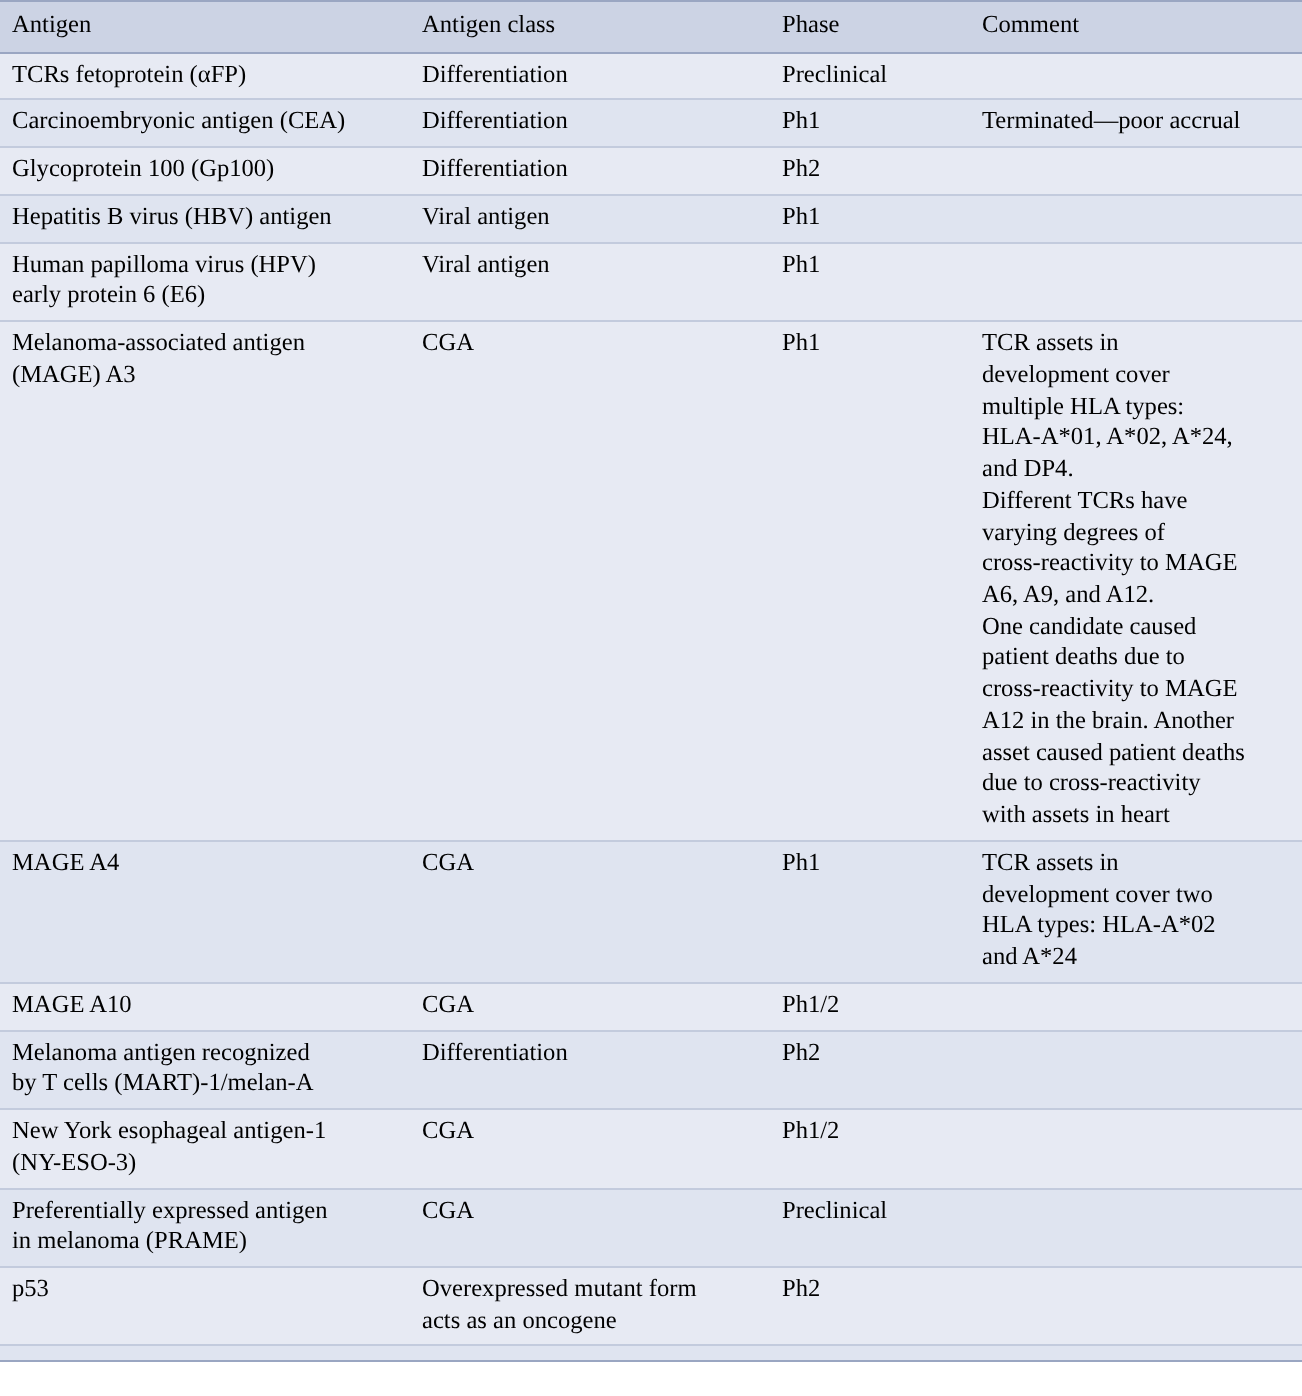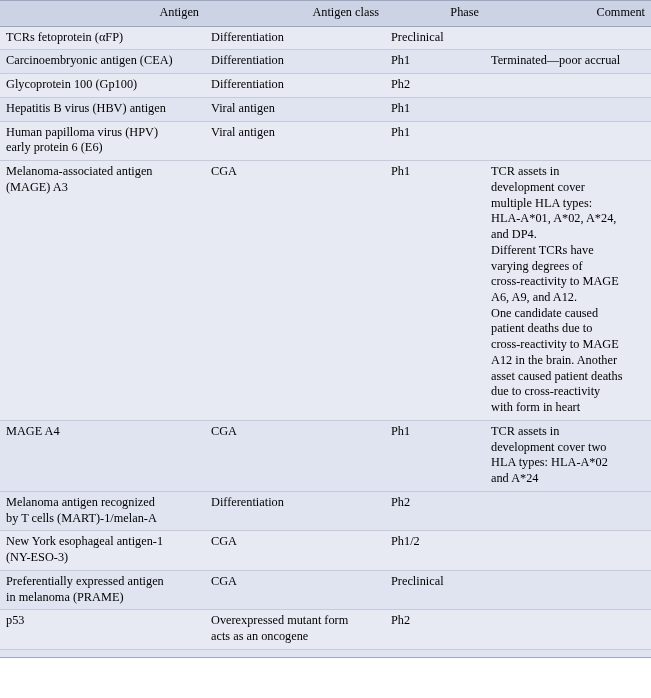--- a/index.html
+++ b/index.html
@@ -27,21 +27,21 @@
     font-size: 12.3px;
     line-height: 1.28;
   }
   table.antigen-table col.c0 { width: 205px; }
   table.antigen-table col.c1 { width: 180px; }
   table.antigen-table col.c2 { width: 100px; }
   table.antigen-table col.c3 { width: 166px; }
 
   thead th {
     background: #ccd3e4;
-    text-align: right;
+    text-align: left;
     font-weight: normal;
     vertical-align: top;
     padding: 4px 6px 5px 6px;
     border-top: 1px solid #9aa6c2;
     border-bottom: 1px solid #9aa6c2;
   }
   tbody td {
     vertical-align: top;
     padding: 3px 6px 4px 6px;
     border-bottom: 1px solid #c3cbdd;
@@ -218,21 +218,21 @@
               <span>Different TCRs have</span>
               <span>varying degrees of</span>
               <span>cross-reactivity to MAGE</span>
               <span>A6, A9, and A12.</span>
               <span>One candidate caused</span>
               <span>patient deaths due to</span>
               <span>cross-reactivity to MAGE</span>
               <span>A12 in the brain. Another</span>
               <span>asset caused patient deaths</span>
               <span>due to cross-reactivity</span>
-              <span>with form in heart</span>
+              <span>with assets in heart</span>
             </div>
           </td>
         </tr>
         <tr class="alt">
           <td>
             <div class="cell-lines">
               <span>MAGE A4</span>
             </div>
           </td>
           <td>
@@ -244,20 +244,42 @@
             <div class="cell-lines">
               <span>Ph1</span>
             </div>
           </td>
           <td>
             <div class="comment-block">
               <span>TCR assets in</span>
               <span>development cover two</span>
               <span>HLA types: HLA-A*02</span>
               <span>and A*24</span>
+            </div>
+          </td>
+        </tr>
+        <tr>
+          <td>
+            <div class="cell-lines">
+              <span>MAGE A10</span>
+            </div>
+          </td>
+          <td>
+            <div class="cell-lines">
+              <span>CGA</span>
+            </div>
+          </td>
+          <td>
+            <div class="cell-lines">
+              <span>Ph1/2</span>
+            </div>
+          </td>
+          <td>
+            <div class="comment-block">
+              <span>&nbsp;</span>
             </div>
           </td>
         </tr>
         <tr class="alt">
           <td>
             <div class="cell-lines">
               <span>Melanoma antigen recognized</span>
               <span>by T cells (MART)-1/melan-A</span>
             </div>
           </td>

